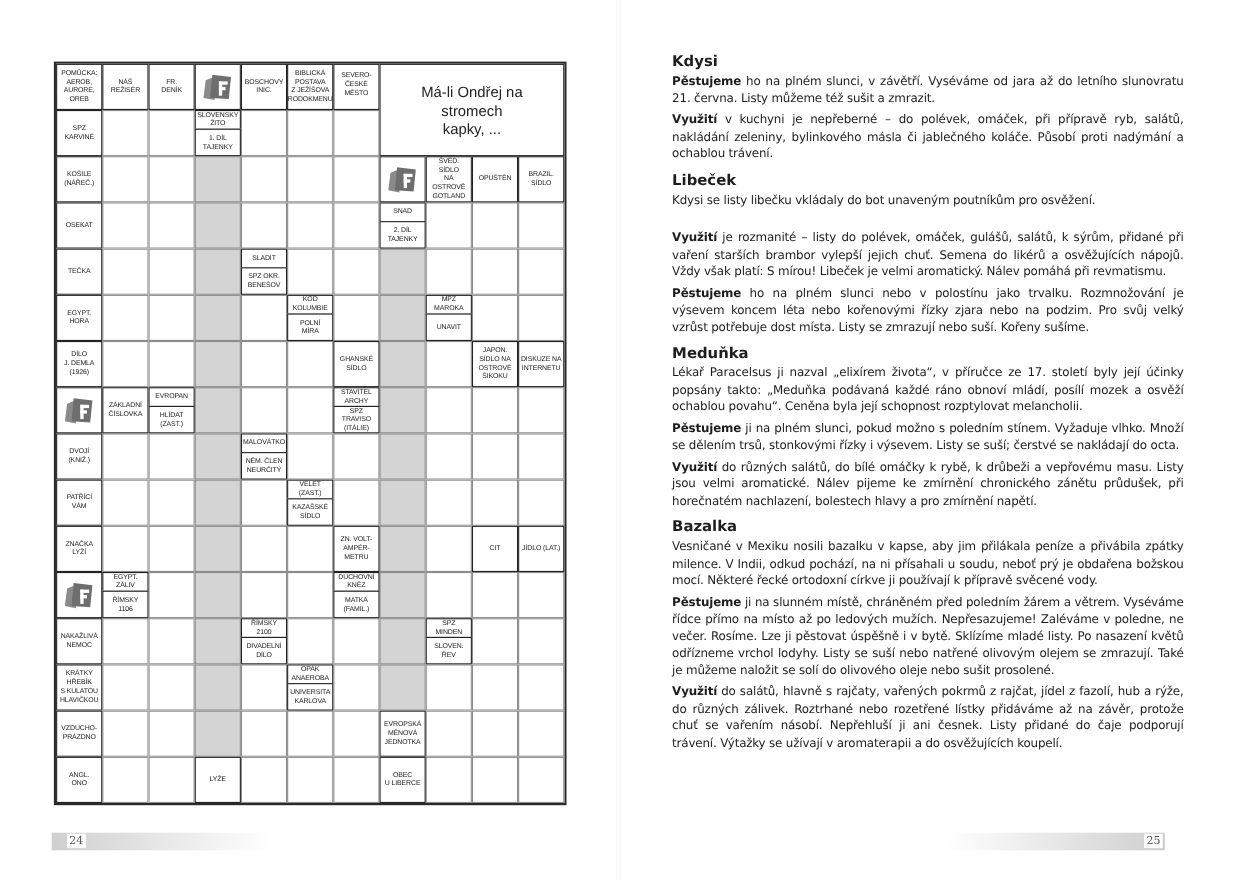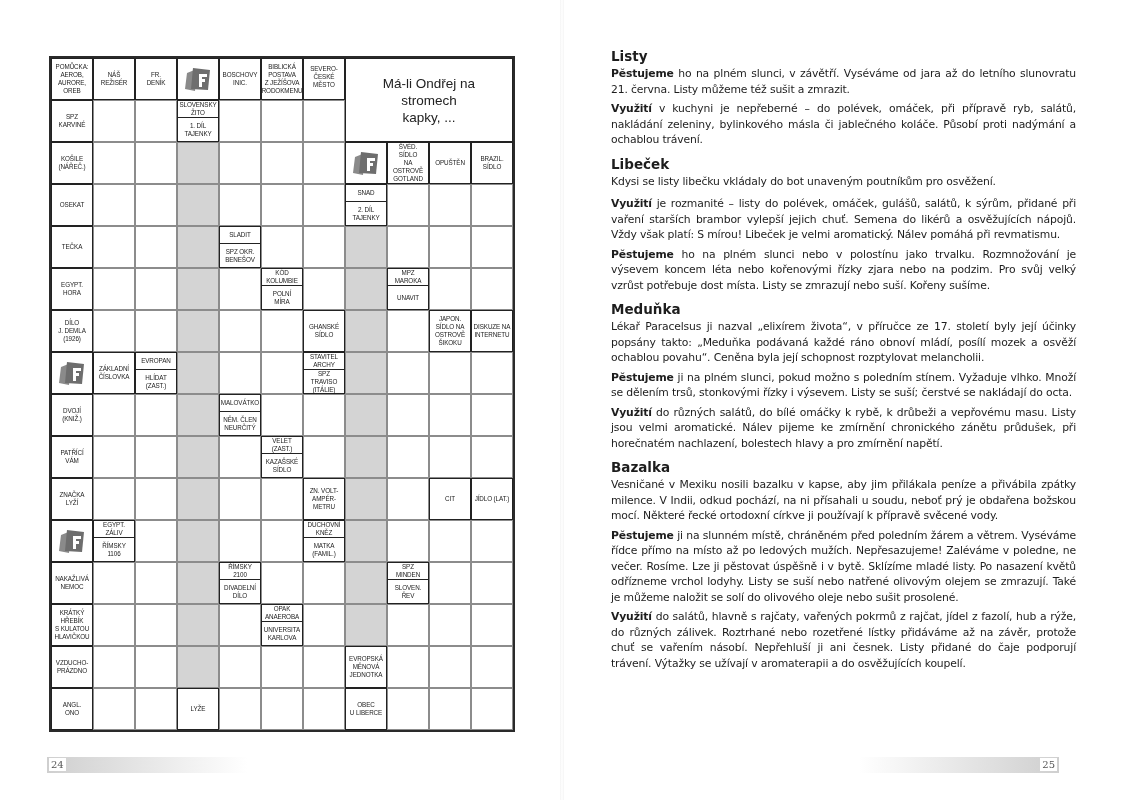--- a/index.html
+++ b/index.html
@@ -14,21 +14,21 @@
   .clue { position:absolute; box-sizing:border-box; border:1.6px solid #222; background:#fff; display:flex; align-items:center; justify-content:center; text-align:center; font-family:"Liberation Sans", sans-serif; font-size:6.3px; line-height:8px; color:#222; padding:1px; white-space:pre-line; letter-spacing:-0.1px; }
   .clue.split-top { border-bottom-width:1px; }
   .clue.big { font-size:13.5px; line-height:17px; letter-spacing:0; padding:0 8px; }
   .logo { position:absolute; box-sizing:border-box; border:1.6px solid #222; background:#fff; display:flex; align-items:center; justify-content:center; }
   .logo svg { width:30px; height:28px; }
 
   
   .pnum { position:absolute; top:757px; height:16px; font-family:"DejaVu Serif", serif; font-size:10px; color:#555; }
   .pnum.left { left:47px; width:200px; background:linear-gradient(to right,#cfcfcf,#ffffff); }
   .pnum.right { left:859px; width:200px; background:linear-gradient(to left,#cfcfcf,#ffffff); }
-  .pnum span { position:absolute; top:1px; background:#fff; padding:0 2px; height:13px; line-height:13px; }
+  .pnum span { position:absolute; top:1px; background:#fff; padding:0 2px; height:13px; line-height:13px;margin-left:12px; }
   .pnum.left span { left:2px; }
   .pnum.right span { right:2px; }
 
   
   .article { position:absolute; left:611px; top:48px; width:465px; color:#1d1d1d; font-family:"DejaVu Sans", sans-serif; }
   .article h1 { margin:0 0 21px 0; font-size:15.5px; font-weight:bold; letter-spacing:0.2px; }
   .article h2 { margin:0 0 2px 0; font-size:13.5px; font-weight:bold; }
   .article p { margin:0 0 4px 0; font-size:10.8px; line-height:15.5px; text-align:justify; letter-spacing:-0.15px; }
   .article .section { margin-bottom:8px; }
   .article b { font-weight:bold; }
@@ -320,28 +320,28 @@
 U LIBERCE</div>
     </div>
 
   <div class="pnum left">
     <span>24</span>
   </div>
 
   <div class="article">
 
     <div class="section">
-      <h2>Listy</h2>
+      <h2>Kdysi</h2>
       <p><b>Pěstujeme</b><span> ho na plném slunci, v závětří. Vyséváme od jara až do letního slunovratu 21. června. Listy můžeme též sušit a zmrazit.</span></p>
       <p><b>Využití</b><span> v kuchyni je nepřeberné – do polévek, omáček, při přípravě ryb, salátů, nakládání zeleniny, bylinkového másla či jablečného koláče. Působí proti nadýmání a ochablou trávení.</span></p>
     </div>
 
     <div class="section">
       <h2>Libeček</h2>
-      <p style="margin-bottom:7px">Kdysi se listy libečku vkládaly do bot unaveným poutníkům pro osvěžení.</p>
+      <p style="margin-bottom:19px">Kdysi se listy libečku vkládaly do bot unaveným poutníkům pro osvěžení.</p>
       <p><b>Využití</b><span> je rozmanité – listy do polévek, omáček, gulášů, salátů, k sýrům, přidané při vaření starších brambor vylepší jejich chuť. Semena do likérů a osvěžujících nápojů. Vždy však platí: S mírou! Libeček je velmi aromatický. Nálev pomáhá při revmatismu.</span></p>
       <p><b>Pěstujeme</b><span> ho na plném slunci nebo v polostínu jako trvalku. Rozmnožování je výsevem koncem léta nebo kořenovými řízky zjara nebo na podzim. Pro svůj velký vzrůst potřebuje dost místa. Listy se zmrazují nebo suší. Kořeny sušíme.</span></p>
     </div>
 
     <div class="section">
       <h2>Meduňka</h2>
       <p>Lékař Paracelsus ji nazval „elixírem života“, v příručce ze 17. století byly její účinky popsány takto: „Meduňka podávaná každé ráno obnoví mládí, posílí mozek a osvěží ochablou povahu“. Ceněna byla její schopnost rozptylovat melancholii.</p>
       <p><b>Pěstujeme</b><span> ji na plném slunci, pokud možno s poledním stínem. Vyžaduje vlhko. Množí se dělením trsů, stonkovými řízky i výsevem. Listy se suší; čerstvé se nakládají do octa.</span></p>
       <p><b>Využití</b><span> do různých salátů, do bílé omáčky k rybě, k drůbeži a vepřovému masu. Listy jsou velmi aromatické. Nálev pijeme ke zmírnění chronického zánětu průdušek, při horečnatém nachlazení, bolestech hlavy a pro zmírnění napětí.</span></p>
     </div>

